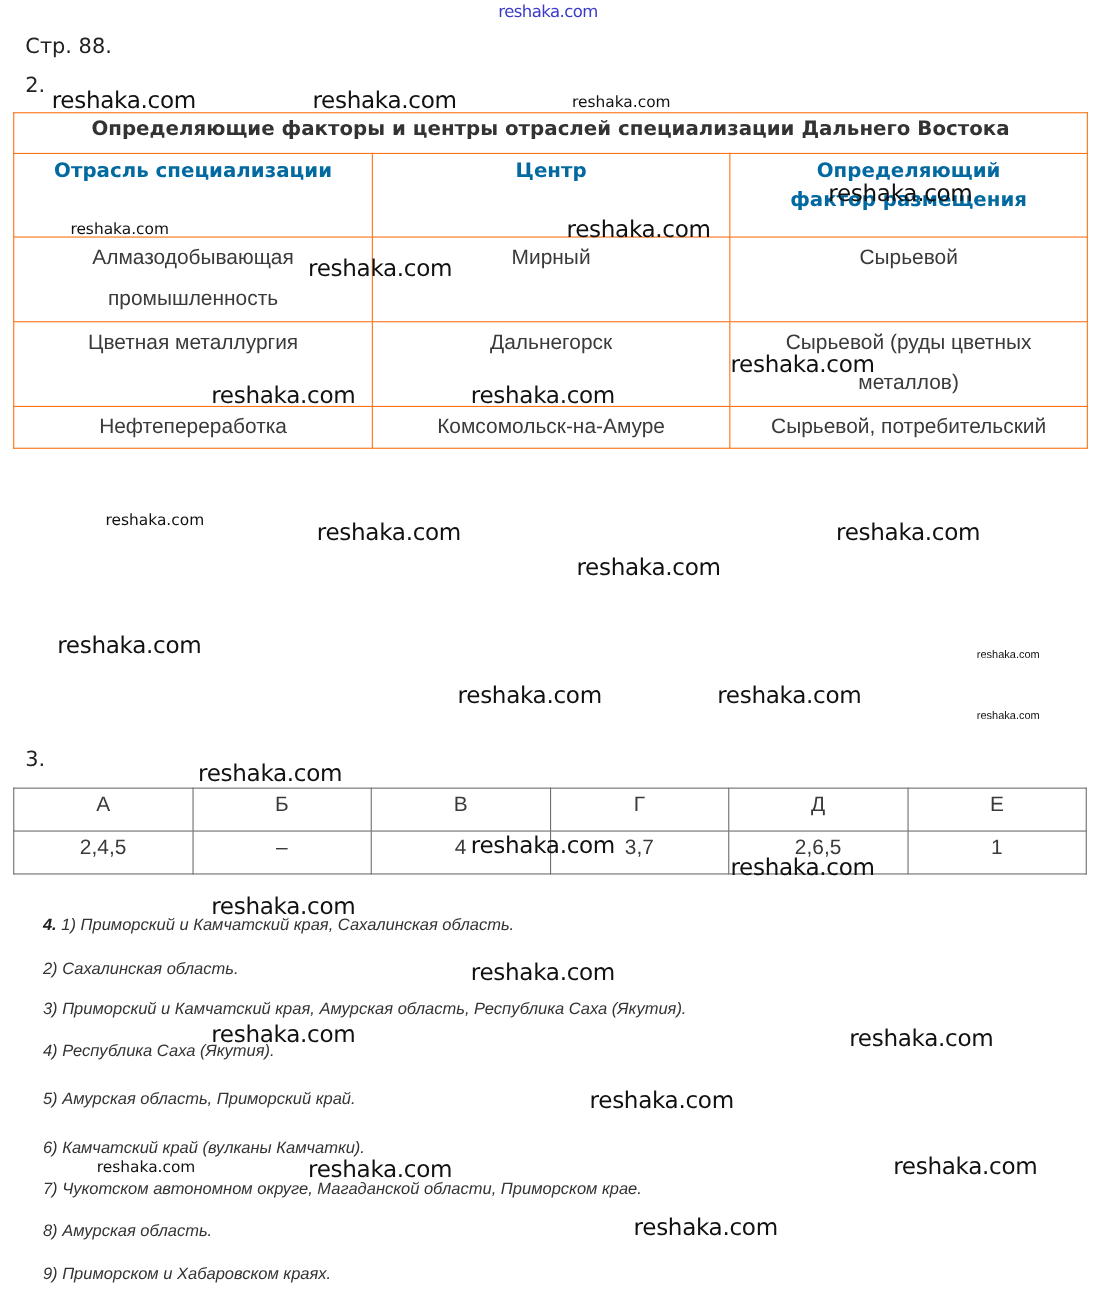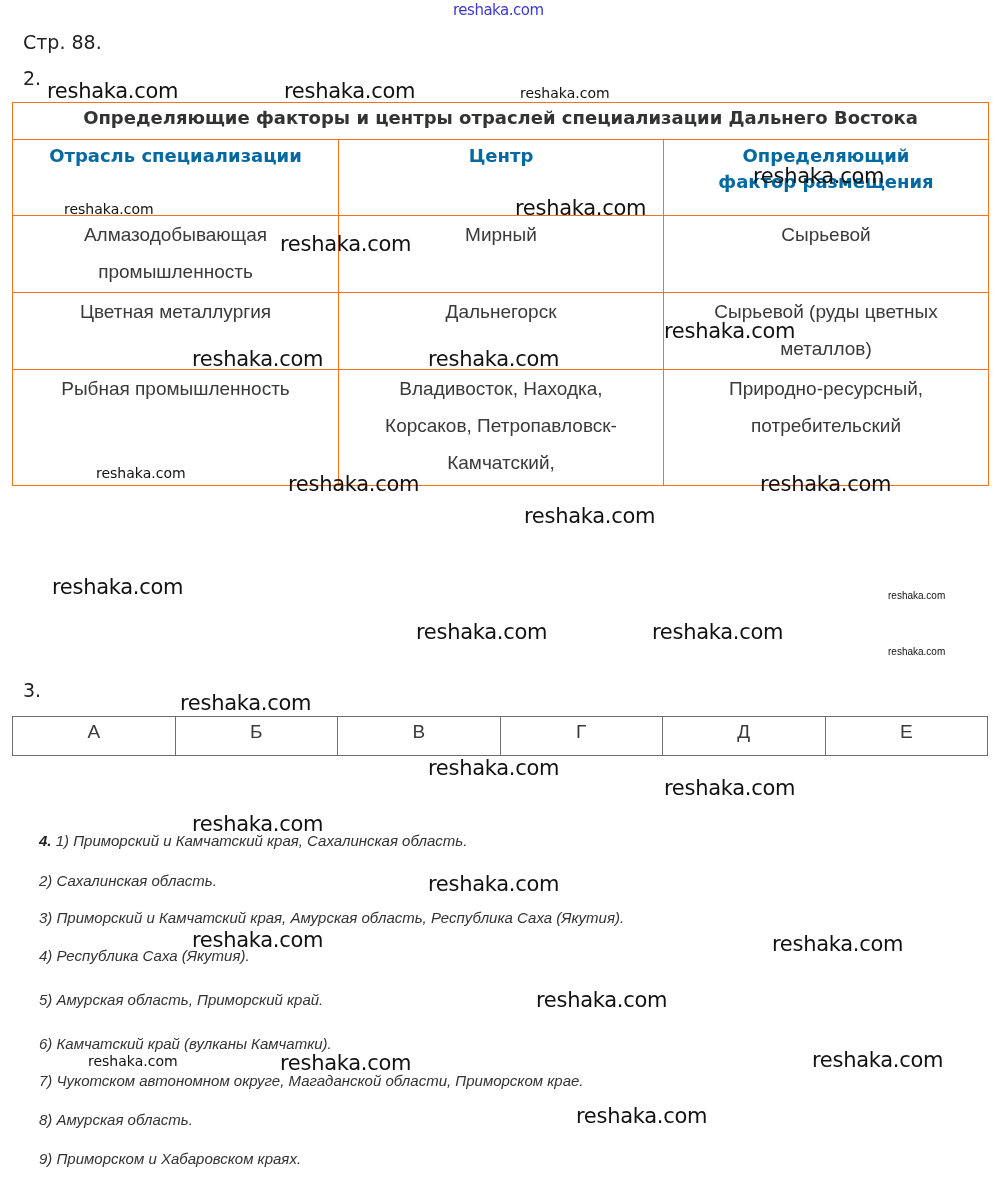--- a/index.html
+++ b/index.html
@@ -57,38 +57,46 @@
   <tr style="height:77px">
     <td style="padding:0 60px;">Алмазодобывающая промышленность</td>
     <td>Мирный</td>
     <td>Сырьевой</td>
   </tr>
   <tr style="height:77px">
     <td>Цветная металлургия</td>
     <td>Дальнегорск</td>
     <td style="padding:0 20px;margin-top:12px;">Сырьевой (руды цветных металлов)</td>
   </tr>
-  <tr style="height:116px">
-    <td style="white-space:nowrap;padding:0 2px;">Рыбная промышленность</td>
-    <td style="padding:0 30px;">Владивосток, Находка, Корсаков, Петропавловск-Камчатский,</td>
-    <td style="padding:0 45px;">Природно-ресурсный, потребительский</td>
+  <tr style="height:38px">
+    <td>Нефтепереработка</td>
+    <td>Комсомольск-на-Амуре</td>
+    <td style="white-space:nowrap;padding:0 2px;">Сырьевой, потребительский</td>
   </tr>
 </tbody>
   </table>
 
 <div class="abs num" style="left:23px; top:679px;">3.</div>
 <table class="t3">
   <tbody>
       <tr>
     <td>А</td>
     <td>Б</td>
     <td>В</td>
     <td>Г</td>
     <td>Д</td>
     <td>Е</td>
+  </tr>
+  <tr>
+    <td>2,4,5</td>
+    <td>–</td>
+    <td>4</td>
+    <td>3,7</td>
+    <td>2,6,5</td>
+    <td>1</td>
   </tr>
 </tbody>
   </table>
 
 <div class="abs ans" style="top:832px;"><b>4.</b> <span>1) Приморский и Камчатский края, Сахалинская область.</span></div>
 <div class="abs ans" style="top:872px;">2) Сахалинская область.</div>
 <div class="abs ans" style="top:909px;">3) Приморский и Камчатский края, Амурская область, Республика Саха (Якутия).</div>
 <div class="abs ans" style="top:947px;">4) Республика Саха (Якутия).</div>
 <div class="abs ans" style="top:991px;">5) Амурская область, Приморский край.</div>
 <div class="abs ans" style="top:1035px;">6) Камчатский край (вулканы Камчатки).</div>

